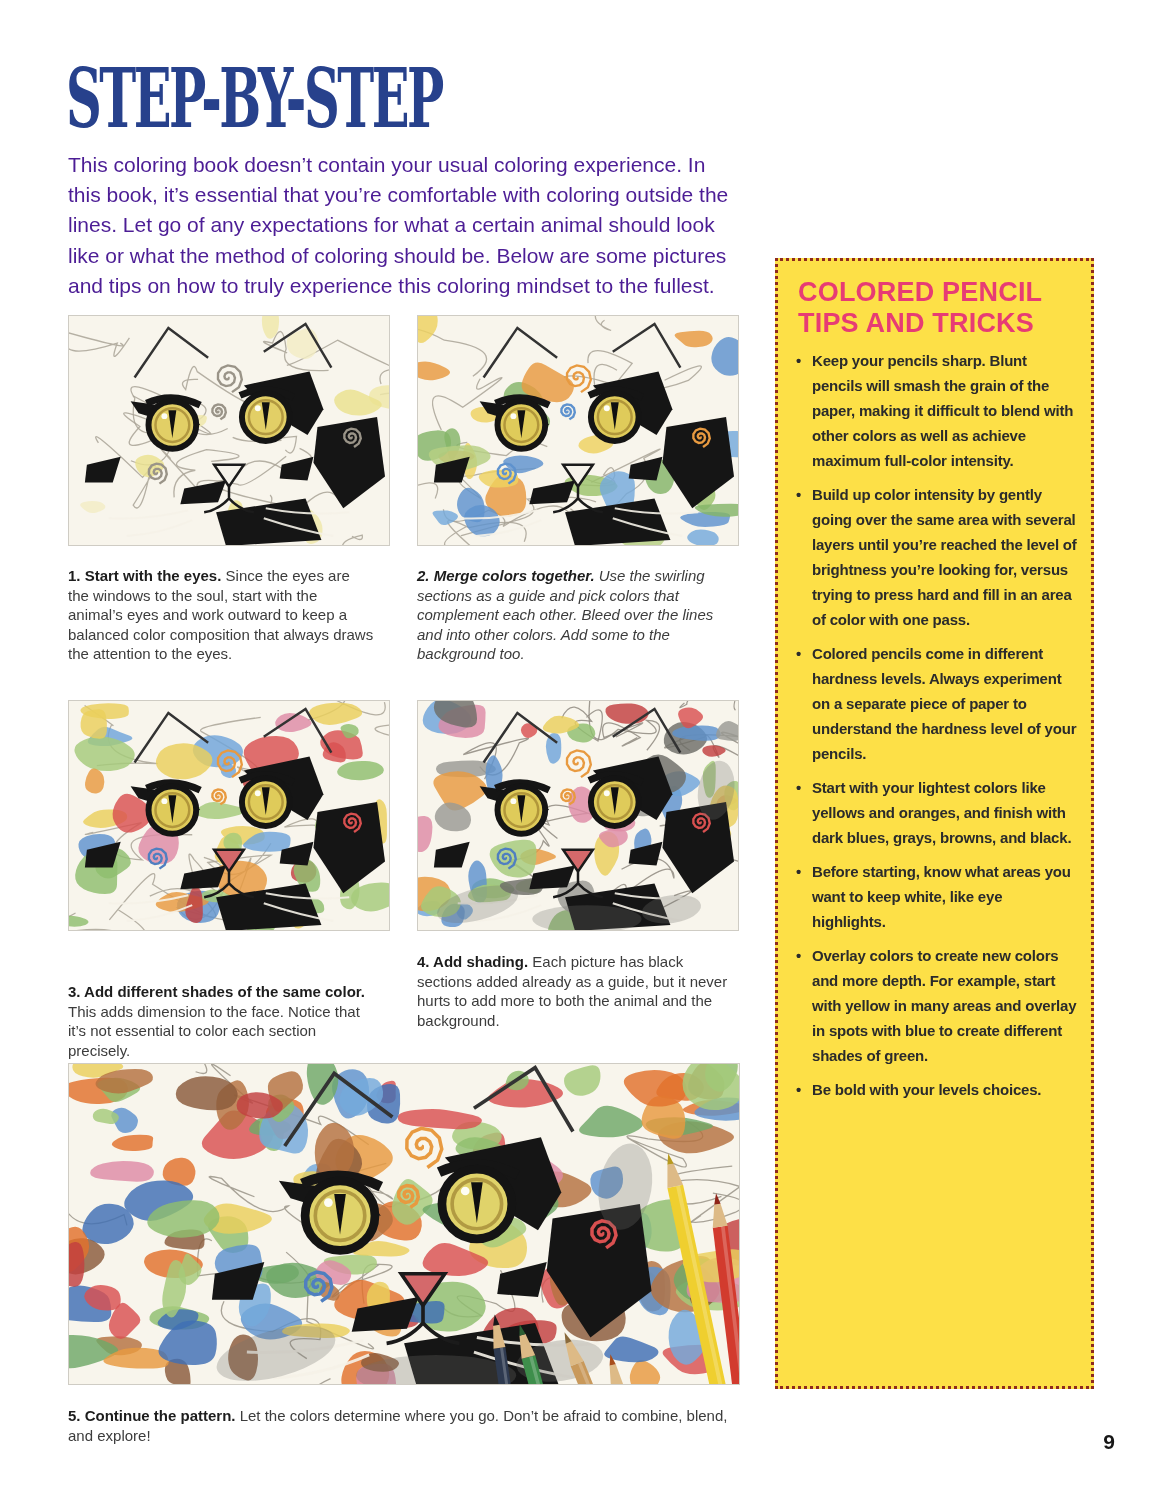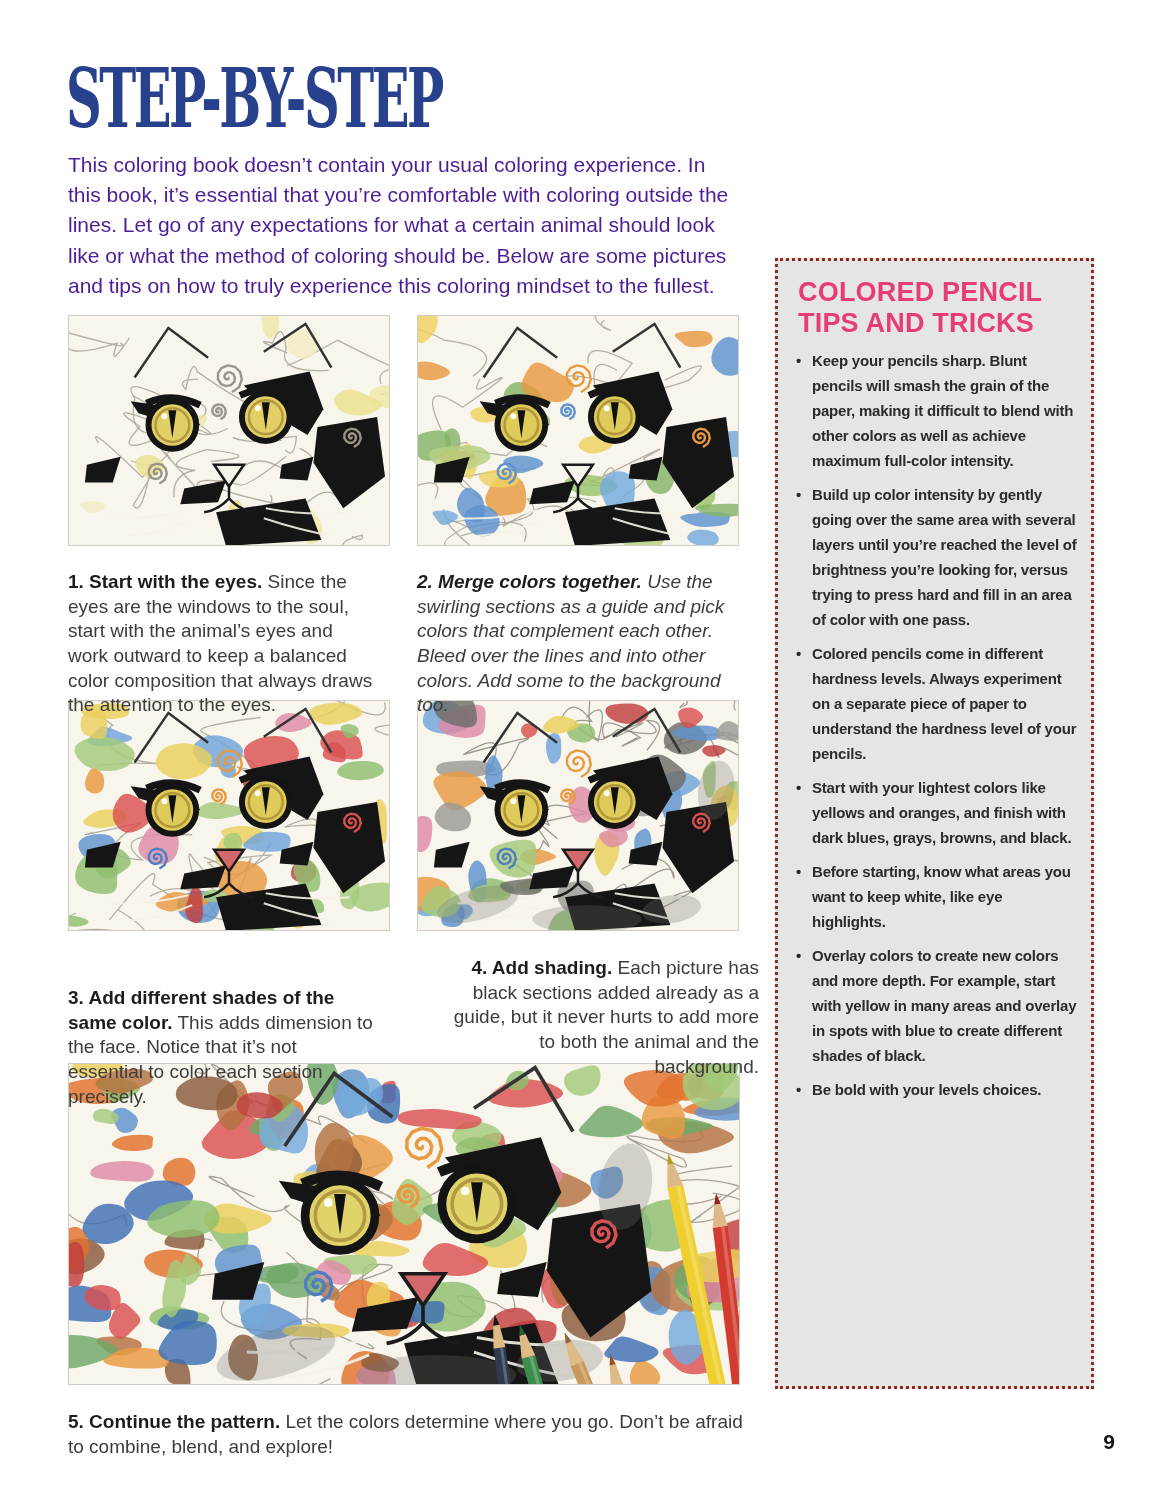--- a/index.html
+++ b/index.html
@@ -11,29 +11,29 @@
        white-space:nowrap;}
   .intro{position:absolute;left:68px;top:150px;width:672px;margin:0;
        font-size:21px;line-height:1.44;color:#4c1d95;}
   .photo{position:absolute;background:#F8F5EE;border:1px solid #CFCCC4;box-sizing:border-box;}
   .photo svg{display:block;width:100%;height:100%;}
   #ph1{left:68px;top:315px;width:322px;height:231px;}
   #ph2{left:417px;top:315px;width:322px;height:231px;}
   #ph3{left:68px;top:700px;width:322px;height:231px;}
   #ph4{left:417px;top:700px;width:322px;height:231px;}
   #ph5{left:68px;top:1063px;width:672px;height:322px;}
-  .caption{position:absolute;font-size:19px;line-height:1.3;color:#3C3C3C;}
+  .caption{position:absolute;font-size:15px;line-height:1.3;color:#3C3C3C;}
   .caption b{color:#1D1D1D;}
   #cap1{left:68px;top:551px;width:306px;}
   #cap2{left:417px;top:551px;width:320px;font-style:italic;}
   #cap3{left:68px;top:967px;width:306px;}
-  #cap4{left:439px;top:937px;width:320px;text-align:right;}
+  #cap4{left:417px;top:937px;width:320px;}
   #cap5{left:68px;top:1391px;width:680px;}
   .sidebar{position:absolute;left:775px;top:258px;width:319px;height:1131px;
-       box-sizing:border-box;background:#e5e5e5;border:3px dotted #8E2A1E;
+       box-sizing:border-box;background:#fde047;border:3px dotted #8E2A1E;
        padding:16px 14px 8px 18px;overflow:hidden;}
   .sidebar h2{margin:0 0 10px 2px;color:#E73C74;font-size:27px;line-height:1.13;
        font-weight:700;letter-spacing:.2px;}
   .sidebar h2 span{display:block;}
   .tips-list{list-style:none;margin:0;padding:0;}
   .tips-list li{position:relative;padding-left:16px;font-size:15px;line-height:25px;
        font-weight:700;color:#2B2B2B;margin-bottom:9px;letter-spacing:-.2px;}
   .tips-list li::before{content:"\2022";position:absolute;left:0;top:0;}
   .pagenum{position:absolute;right:44px;top:1430px;font-size:21px;font-weight:700;color:#171717;}
 </style>
@@ -581,18 +581,18 @@
   <h2>
     <span>COLORED PENCIL</span>
     <span>TIPS AND TRICKS</span>
   </h2>
   <ul class="tips-list">
       <li>Keep your pencils sharp. Blunt pencils will smash the grain of the paper, making it difficult to blend with other colors as well as achieve maximum full-color intensity.</li>
       <li>Build up color intensity by gently going over the same area with several layers until you’re reached the level of brightness you’re looking for, versus trying to press hard and fill in an area of color with one pass.</li>
       <li>Colored pencils come in different hardness levels. Always experiment on a separate piece of paper to understand the hardness level of your pencils.</li>
       <li>Start with your lightest colors like yellows and oranges, and finish with dark blues, grays, browns, and black.</li>
       <li>Before starting, know what areas you want to keep white, like eye highlights.</li>
-      <li>Overlay colors to create new colors and more depth. For example, start with yellow in many areas and overlay in spots with blue to create different shades of black.</li>
+      <li>Overlay colors to create new colors and more depth. For example, start with yellow in many areas and overlay in spots with blue to create different shades of green.</li>
       <li>Be bold with your levels choices.</li>
     </ul>
 </aside>
 
 <div class="pagenum">9</div>
 
 </body></html>

